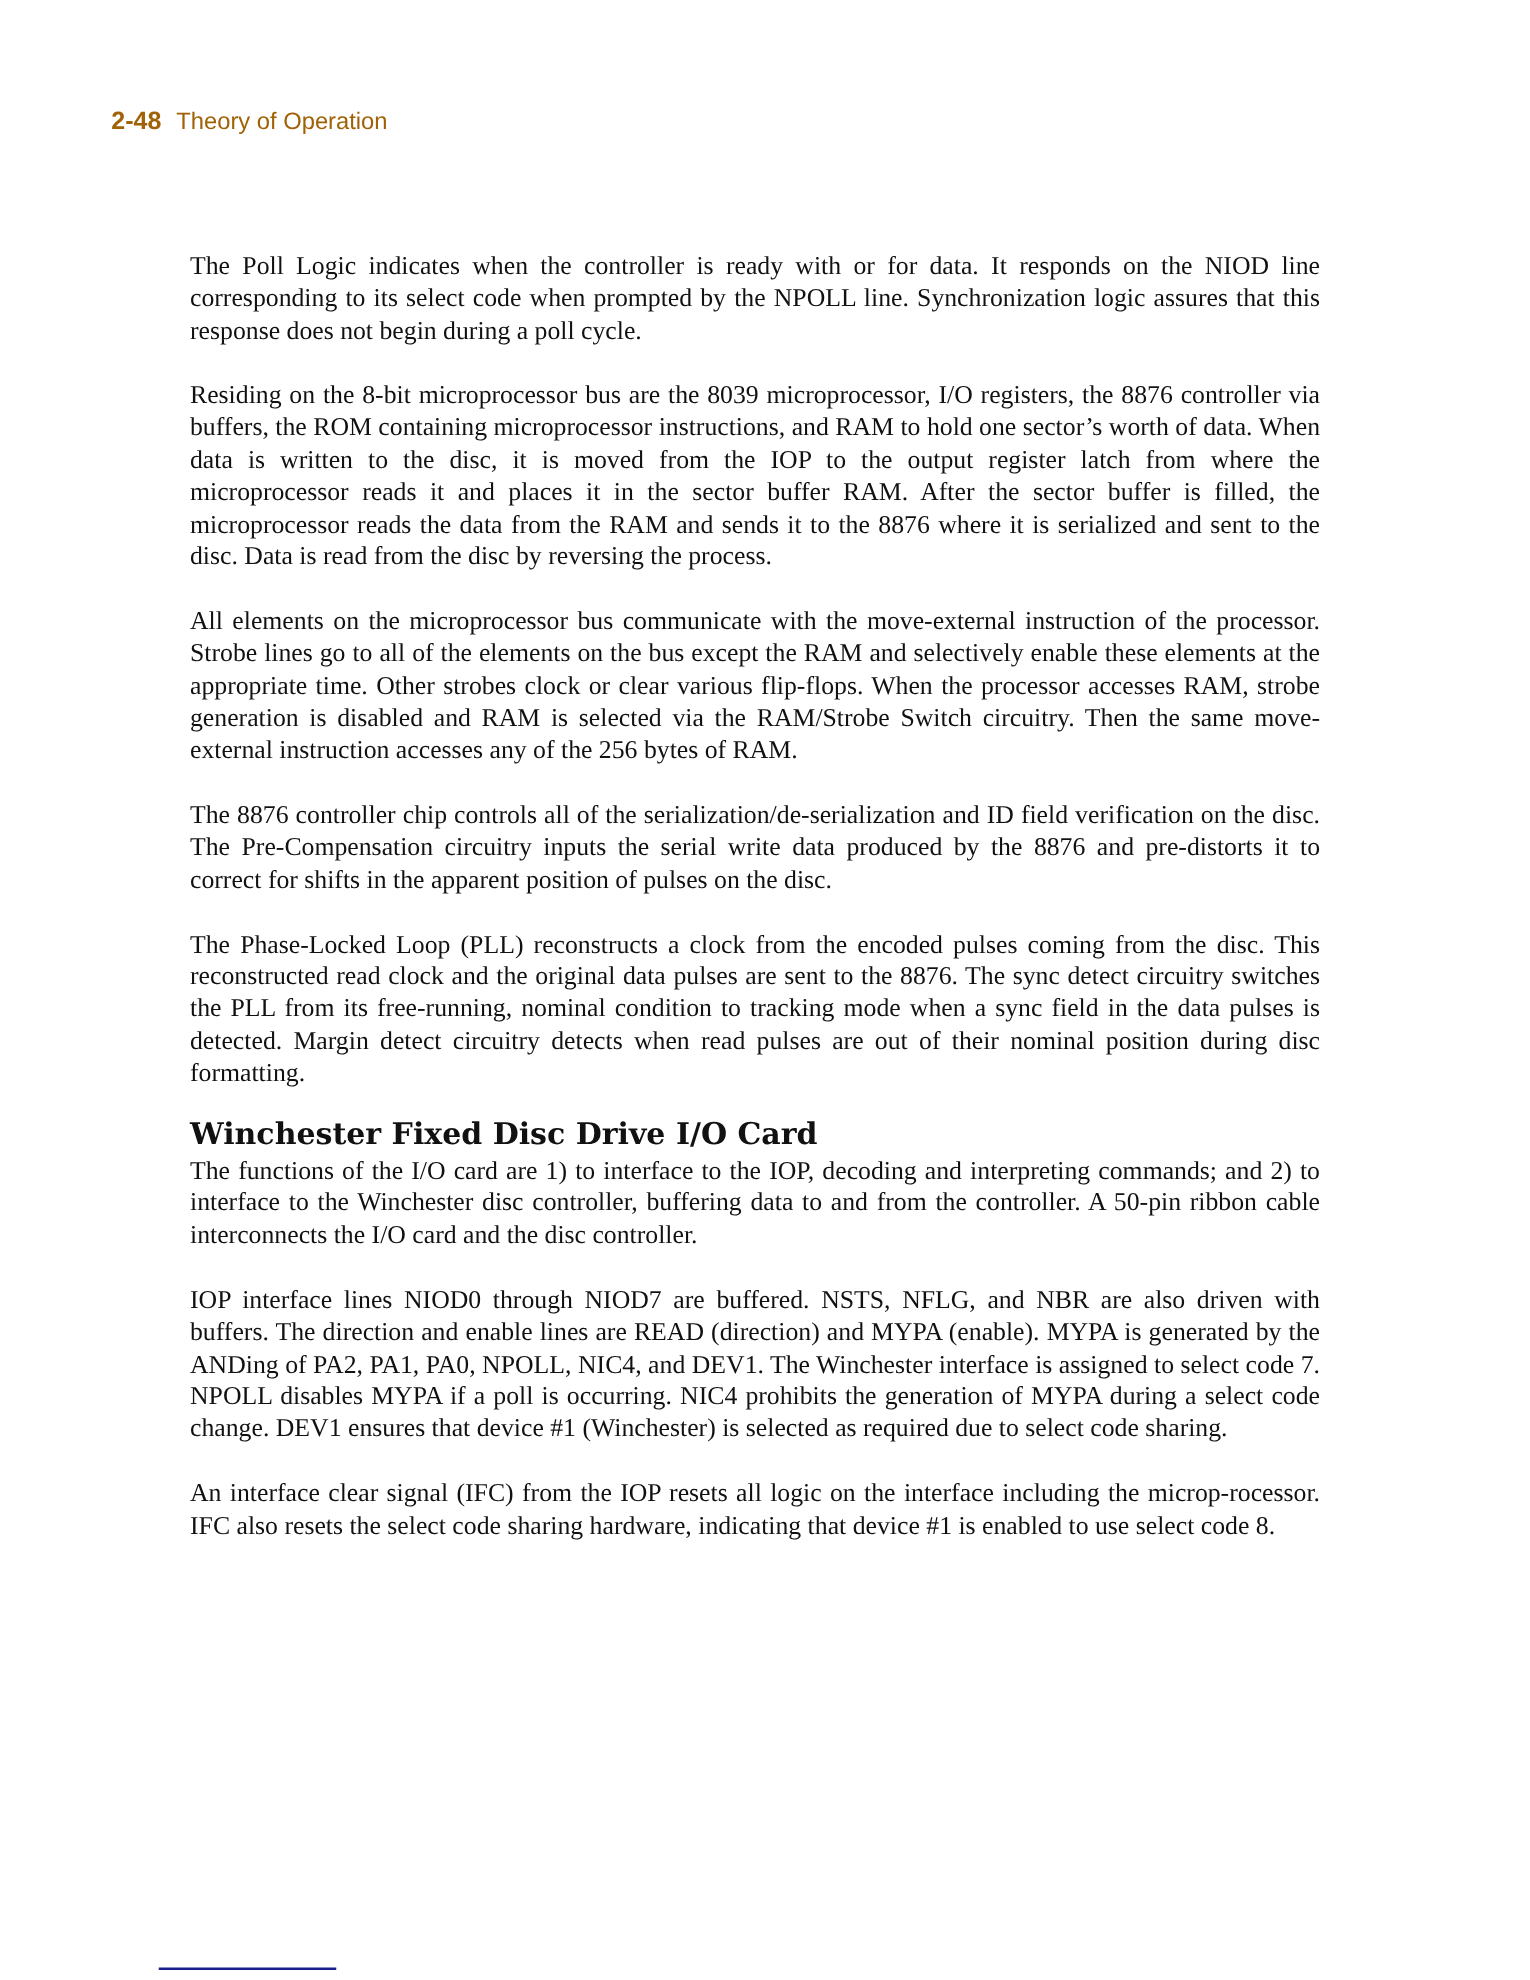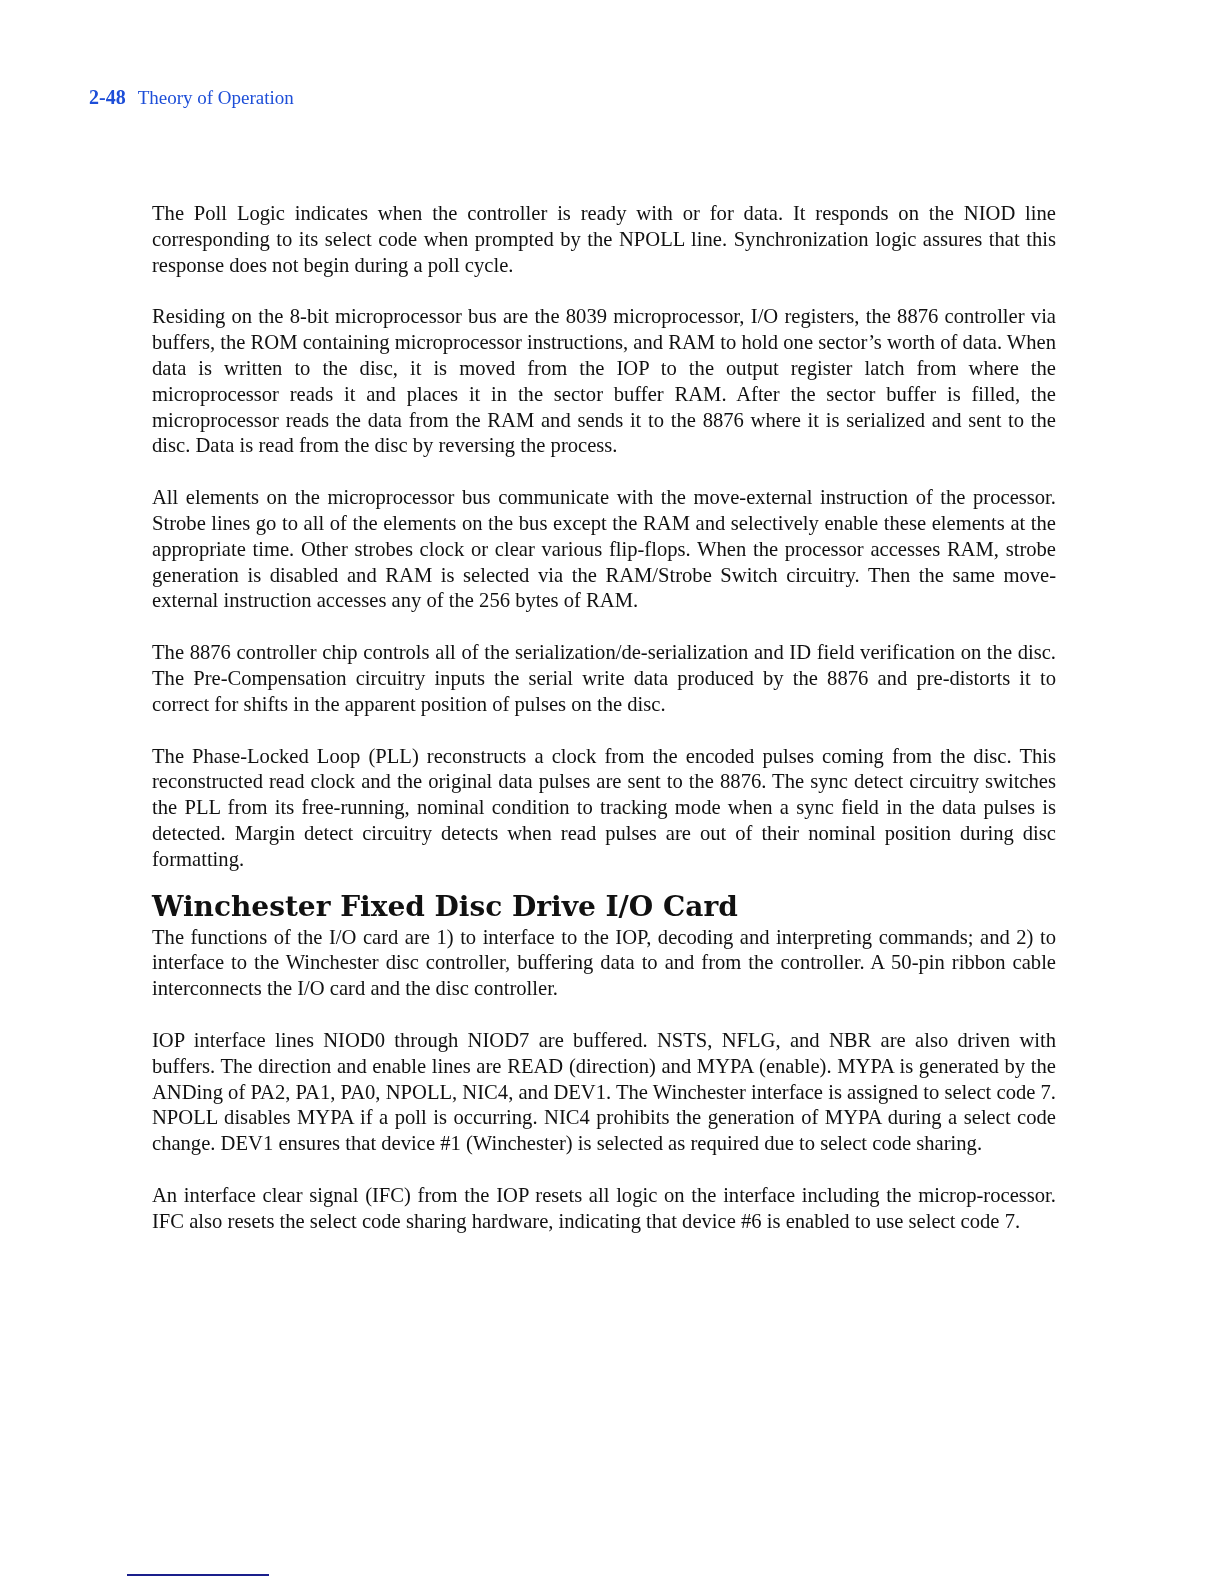--- a/index.html
+++ b/index.html
@@ -1,37 +1,37 @@
 <!DOCTYPE html>
 <html><head>
   <meta charset="utf-8">
   <style>
     html, body { margin: 0; padding: 0; background: #ffffff; }
     body { width: 1224px; height: 1584px; position: relative; overflow: hidden; color: #111; }
-    .header { position: absolute; left: 89px; top: 86px; font-family: Liberation Serif, serif; font-size: 19px; color: #1d4ed8; white-space: nowrap; }
+    .header { position: absolute; left: 89px; top: 86px; font-family: Liberation Sans, sans-serif; font-size: 19px; color: #a16207; white-space: nowrap; }
     .header .page-num { font-weight: bold; font-size: 20px; margin-right: 12px; }
     .content { position: absolute; left: 152px; top: 180px; width: 904px; font-family: "Liberation Serif", serif; font-size: 20.6px; line-height: 25.8px; margin-top: 21px; }
     .content p { margin: 0 0 26px 0; text-align: justify; }
-    .content h2 { margin: -9px 0 2px 0; font-family: "DejaVu Serif", serif; font-weight: bold; font-size: 28px; line-height: 33px; color: #111; }
+    .content h2 { margin: -9px 0 2px 0; font-family: "DejaVu Serif", serif; font-weight: bold; font-size: 24px; line-height: 33px; color: #111; }
     .content p.after-heading { margin-top: 0; }
     .footer-rule { position: absolute; left: 127px; top: 1574px; width: 142px; height: 2px; background: #1a1f8c; }
   </style>
 </head>
 <body>
 
 <div class="header">
   <span class="page-num">2-48</span><span>Theory of Operation</span>
 </div>
 
 <div class="content">
   <p>The Poll Logic indicates when the controller is ready with or for data. It responds on the NIOD line corresponding to its select code when prompted by the NPOLL line. Synchronization logic assures that this response does not begin during a poll cycle.</p>
   <p>Residing on the 8-bit microprocessor bus are the 8039 microprocessor, I/O registers, the 8876 controller via buffers, the ROM containing microprocessor instructions, and RAM to hold one sector’s worth of data. When data is written to the disc, it is moved from the IOP to the output register latch from where the microprocessor reads it and places it in the sector buffer RAM. After the sector buffer is filled, the microprocessor reads the data from the RAM and sends it to the 8876 where it is serialized and sent to the disc. Data is read from the disc by reversing the process.</p>
   <p>All elements on the microprocessor bus communicate with the move-external instruction of the processor. Strobe lines go to all of the elements on the bus except the RAM and selectively enable these elements at the appropriate time. Other strobes clock or clear various flip-flops. When the processor accesses RAM, strobe generation is disabled and RAM is selected via the RAM/Strobe Switch circuitry. Then the same move-external instruction accesses any of the 256 bytes of RAM.</p>
   <p>The 8876 controller chip controls all of the serialization/de-serialization and ID field verification on the disc. The Pre-Compensation circuitry inputs the serial write data produced by the 8876 and pre-distorts it to correct for shifts in the apparent position of pulses on the disc.</p>
   <p>The Phase-Locked Loop (PLL) reconstructs a clock from the encoded pulses coming from the disc. This reconstructed read clock and the original data pulses are sent to the 8876. The sync detect circuitry switches the PLL from its free-running, nominal condition to tracking mode when a sync field in the data pulses is detected. Margin detect circuitry detects when read pulses are out of their nominal position during disc formatting.</p>
 
   <h2>Winchester Fixed Disc Drive I/O Card</h2>
   <p>The functions of the I/O card are 1) to interface to the IOP, decoding and interpreting commands; and 2) to interface to the Winchester disc controller, buffering data to and from the controller. A 50-pin ribbon cable interconnects the I/O card and the disc controller.</p>
   <p>IOP interface lines NIOD0 through NIOD7 are buffered. NSTS, NFLG, and NBR are also driven with buffers. The direction and enable lines are READ (direction) and MYPA (enable). MYPA is generated by the ANDing of PA2, PA1, PA0, NPOLL, NIC4, and DEV1. The Winchester interface is assigned to select code 7. NPOLL disables MYPA if a poll is occurring. NIC4 prohibits the generation of MYPA during a select code change. DEV1 ensures that device #1 (Winchester) is selected as required due to select code sharing.</p>
-  <p>An interface clear signal (IFC) from the IOP resets all logic on the interface including the microp-rocessor. IFC also resets the select code sharing hardware, indicating that device #6 is enabled to use select code 7.</p>
+  <p>An interface clear signal (IFC) from the IOP resets all logic on the interface including the microp-rocessor. IFC also resets the select code sharing hardware, indicating that device #1 is enabled to use select code 8.</p>
 </div>
 
 <div class="footer-rule"></div>
 
 </body></html>

